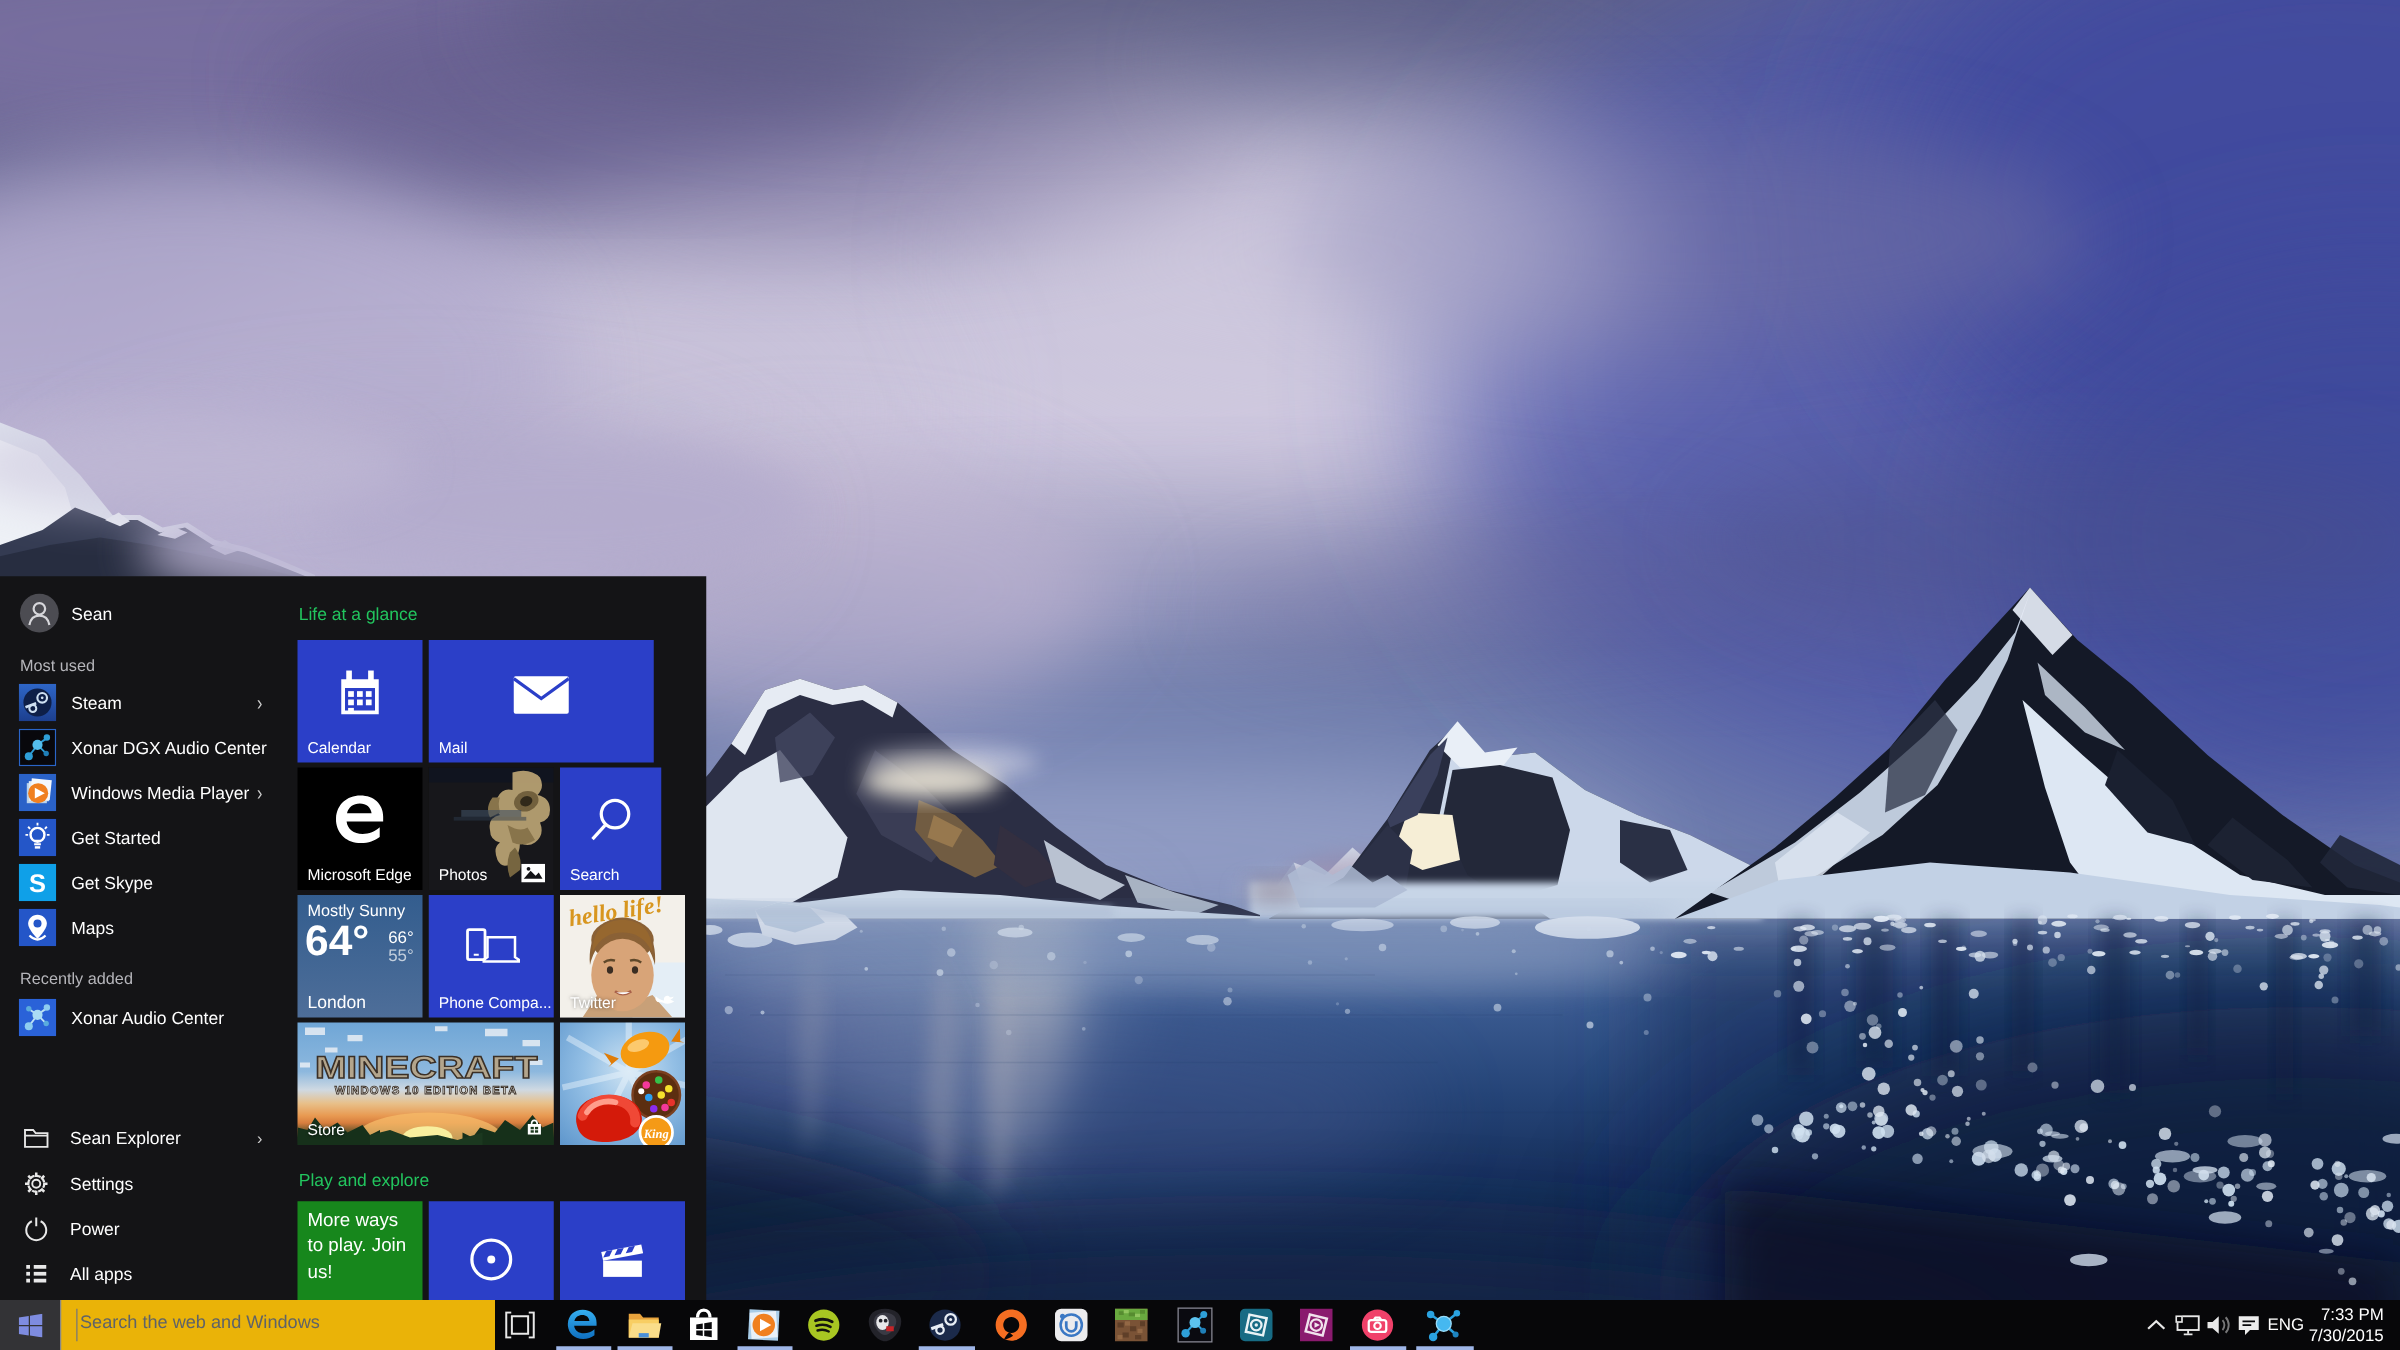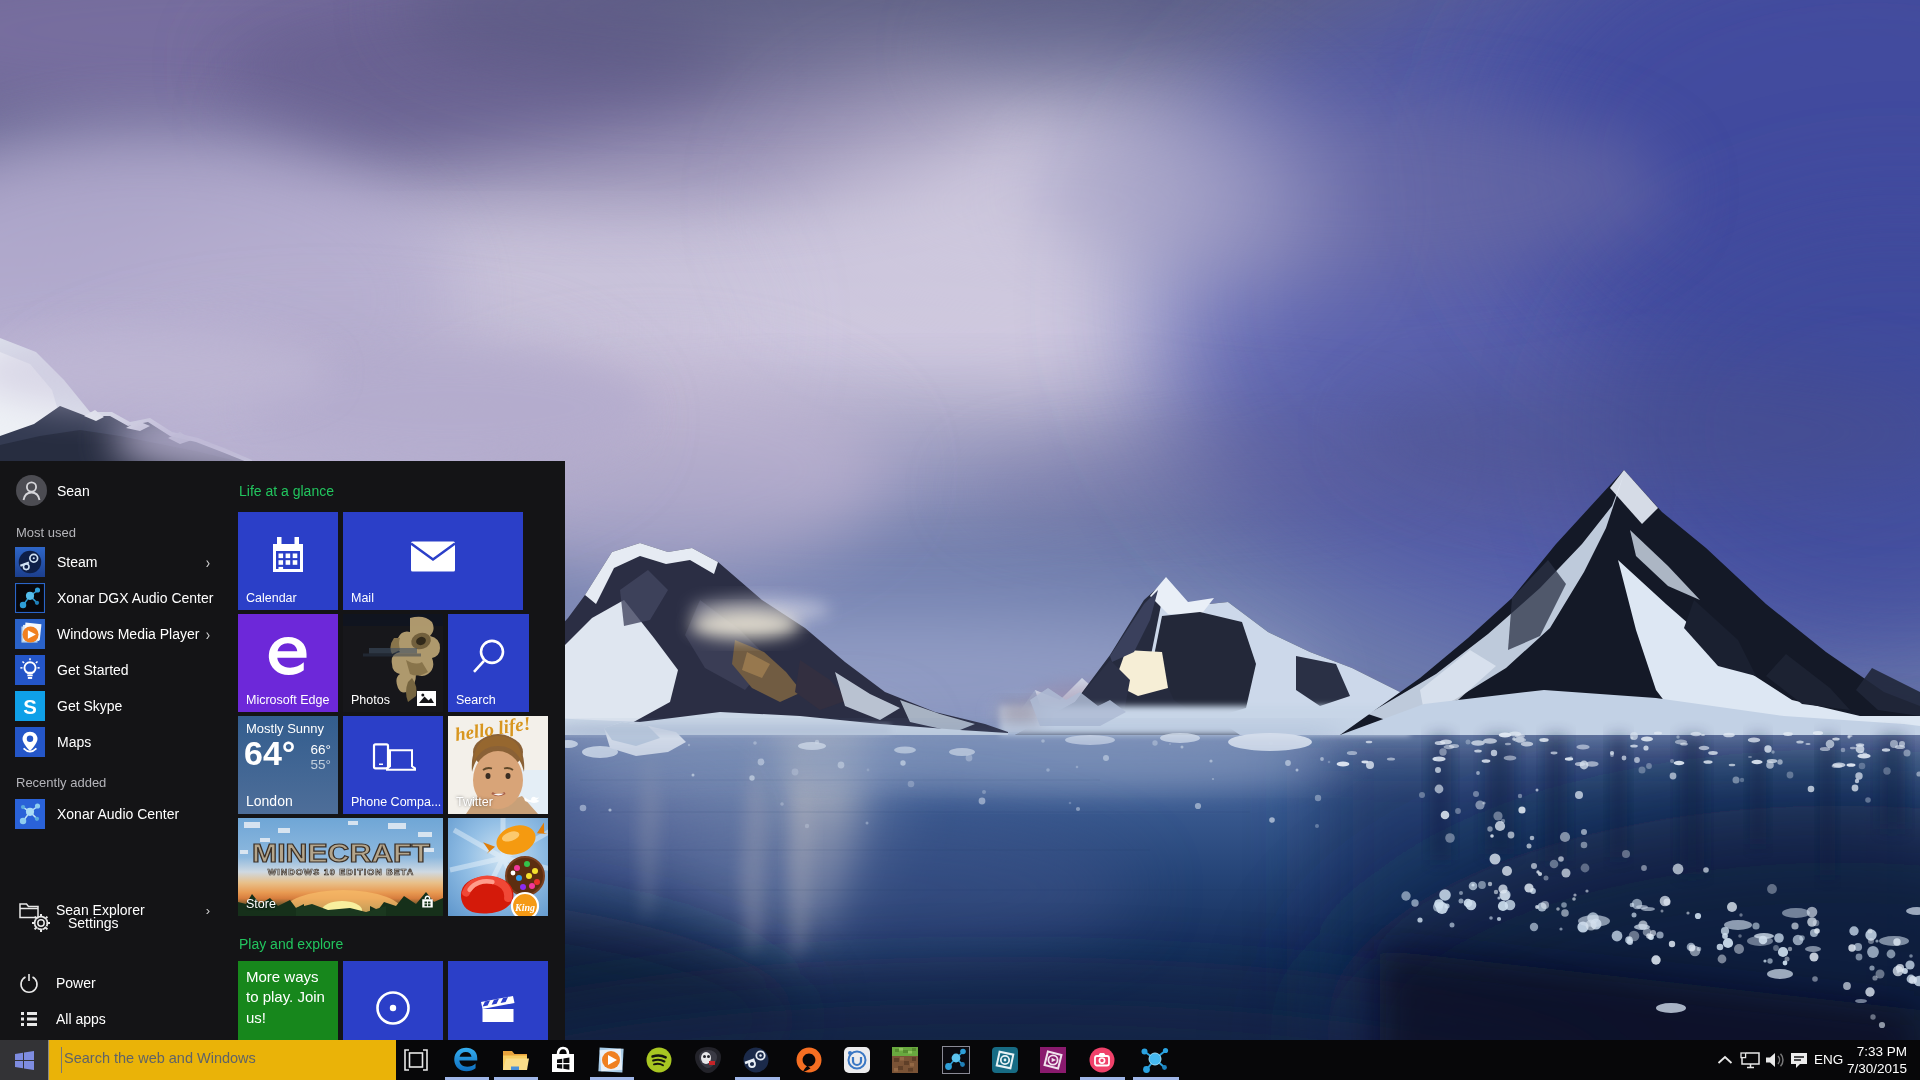--- a/index.html
+++ b/index.html
@@ -636,21 +636,21 @@
       <div class="lbl">Xonar Audio Center</div>
     </div>
  <div class="frow" style="top:431px;">
       <div class="fic" id="f-fe"><svg width="22" height="22" viewBox="0 0 22 22">
           <path d="M2,5 h6.5 l2,2.5 H20 v11 H2 Z" fill="none" stroke="#e8e8e8" stroke-width="1.5"></path>
           <path d="M2,9.5 h18" stroke="#e8e8e8" stroke-width="1.5"></path>
         </svg></div>
       <div class="lbl">Sean Explorer</div>
       <div class="arr" style="right:22px;position:absolute;color:#cfcfcf;font-size:13px;">›</div>
     </div>
- <div class="frow" style="top:444px;padding-left:12px;">
+ <div class="frow" style="top:468px;">
       <div class="fic" id="f-set"><svg width="22" height="22" viewBox="0 0 22 22">
           <circle cx="11" cy="11" r="3.2" fill="none" stroke="#e8e8e8" stroke-width="1.5"></circle>
           <g stroke="#e8e8e8" stroke-width="2">
             <line x1="11" y1="2" x2="11" y2="5.5"></line>
             <line x1="11" y1="16.5" x2="11" y2="20"></line>
             <line x1="2" y1="11" x2="5.5" y2="11"></line>
             <line x1="16.5" y1="11" x2="20" y2="11"></line>
             <line x1="4.6" y1="4.6" x2="7.1" y2="7.1"></line>
             <line x1="14.9" y1="14.9" x2="17.4" y2="17.4"></line>
             <line x1="4.6" y1="17.4" x2="7.1" y2="14.9"></line>
@@ -700,21 +700,21 @@
         </svg></div>
       <div class="tl">Calendar</div>
     </div>
  <div class="tile" id="t-mail" style="left:343px;top:51px;width:180px;height:98px;background:#2b3fc8;">
       <div class="ticon"><svg width="52" height="40" viewBox="0 0 52 40">
           <rect x="4" y="6" width="44" height="30" rx="1.5" fill="#fff"></rect>
           <path d="M4,8 L26,24 L48,8" fill="none" stroke="#2b3fc8" stroke-width="2.5"></path>
         </svg></div>
       <div class="tl">Mail</div>
     </div>
- <div class="tile" id="t-edge" style="left:238px;top:153px;width:100px;height:98px;background:#6d28d9;">
+ <div class="tile" id="t-edge" style="left:238px;top:153px;width:100px;height:98px;background:#000000;">
       <div class="ticon"><svg width="52" height="52" viewBox="0 0 32 32">
           <path fill-rule="evenodd" fill="#fff" d="M16.2,4 C9.4,4 4.6,8.6 4.2,15 L4.2,16.6 C4.7,22.9 9.6,27.4 16.5,27.4 C20.1,27.4 23.3,26.3 25.7,24.4 L25.7,19.6 C23.5,21.7 20.4,22.9 17.3,22.9 C12.8,22.9 9.8,20.5 9.4,16.8 L27.4,16.8 L27.4,14.4 C27.4,8.2 22.8,4 16.2,4 Z M9.6,12.7 C10.3,9.7 12.7,7.9 15.9,7.9 C19.1,7.9 21.3,9.7 21.7,12.7 Z"></path>
         </svg></div>
       <div class="tl">Microsoft Edge</div>
     </div>
  <div class="tile" id="t-photos" style="left:343px;top:153px;width:100px;height:98px;background:#141417;overflow:hidden;">
       <svg width="100" height="98" style="position:absolute;left:0;top:0;">
         <rect width="100" height="98" fill="#17171b"></rect>
         <rect y="0" width="100" height="12" fill="#10141f"></rect>
         <g opacity="0.95" transform="translate(7,-2)">

